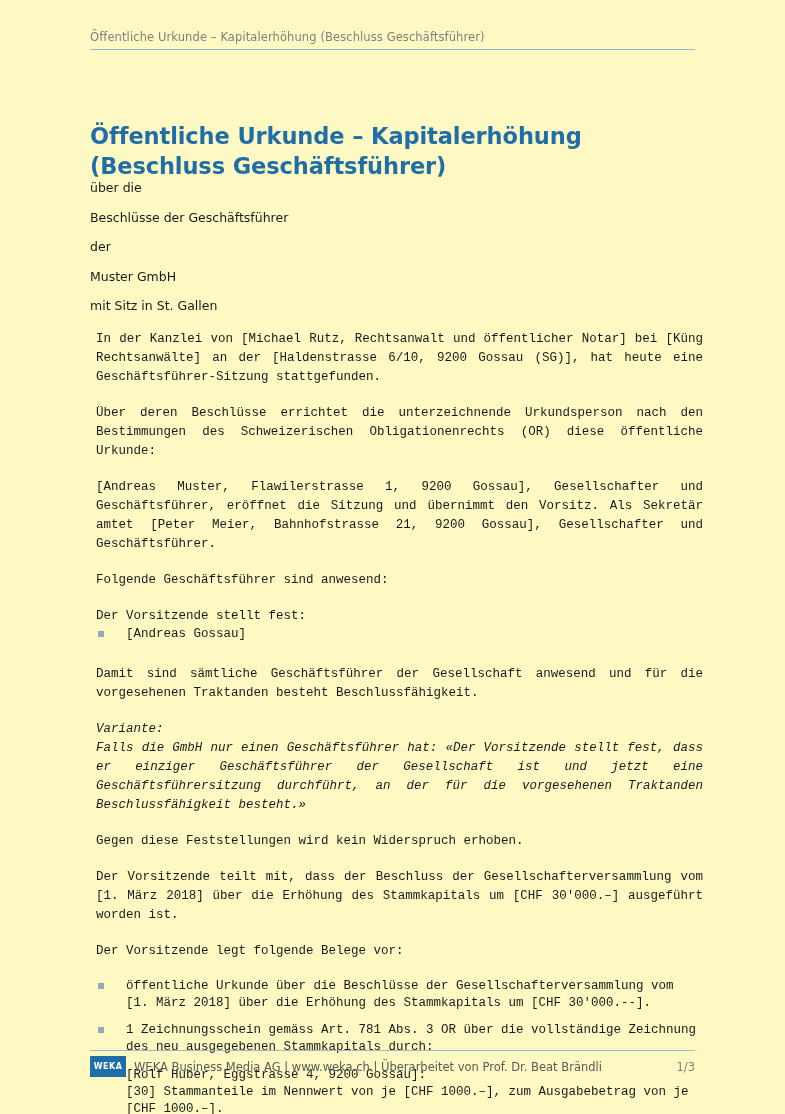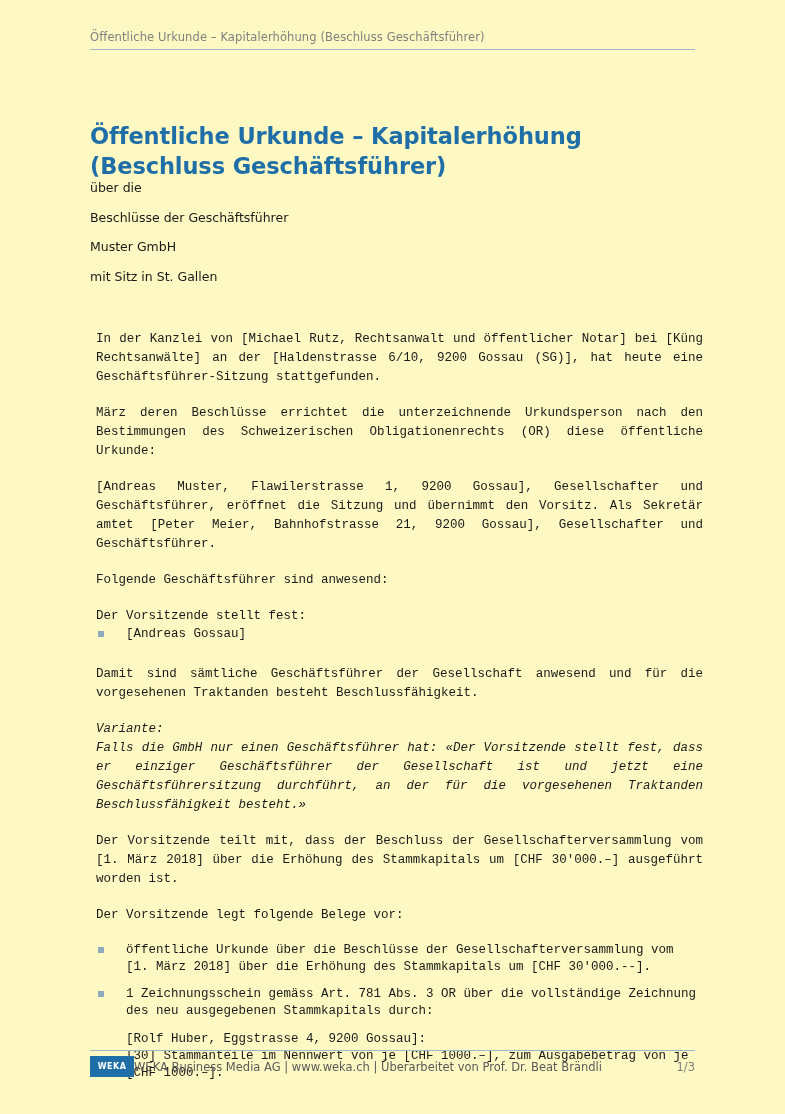--- a/index.html
+++ b/index.html
@@ -129,21 +129,21 @@
     position: absolute;
     left: 90px;
     top: 1056px;
     width: 605px;
     height: 24px;
   }
   .footer .logo {
     position: absolute;
     left: 0;
     top: 0;
-    width: 44px;
+    width: 36px;
     height: 21px;
     background: #1f6ea7;
     color: #ffffff;
     font-size: 8px;
     font-weight: bold;
     letter-spacing: 0.5px;
     display: flex;
     align-items: center;
     justify-content: center;
   }
@@ -168,49 +168,51 @@
 <div class="page">
 
   <div class="doc-header">Öffentliche Urkunde – Kapitalerhöhung (Beschluss Geschäftsführer)</div>
   <div class="doc-header-rule"></div>
 
   <h1 class="title">Öffentliche Urkunde – Kapitalerhöhung (Beschluss Geschäftsführer)</h1>
 
   <div class="intro">
     <p>über die</p>
     <p class="b">Beschlüsse der Geschäftsführer</p>
+    <p>der</p>
     <p class="b">Muster GmbH</p>
     <p>mit Sitz in St. Gallen</p>
   </div>
 
   <div class="body-text">
 
     <p>In der Kanzlei von [Michael Rutz, Rechtsanwalt und öffentlicher Notar] bei [Küng Rechtsanwälte] an der [Haldenstrasse 6/10, 9200 Gossau (SG)], hat heute eine Geschäftsführer-Sitzung stattgefunden.</p>
 
-    <p>März deren Beschlüsse errichtet die unterzeichnende Urkundsperson nach den Bestimmungen des Schweizerischen Obligationenrechts (OR) diese öffentliche Urkunde:</p>
+    <p>Über deren Beschlüsse errichtet die unterzeichnende Urkundsperson nach den Bestimmungen des Schweizerischen Obligationenrechts (OR) diese öffentliche Urkunde:</p>
 
     <p>[Andreas Muster, Flawilerstrasse 1, 9200 Gossau], Gesellschafter und Geschäftsführer, eröffnet die Sitzung und übernimmt den Vorsitz. Als Sekretär amtet [Peter Meier, Bahnhofstrasse 21, 9200 Gossau], Gesellschafter und Geschäftsführer.</p>
 
     <p class="nojust">Folgende Geschäftsführer sind anwesend:</p>
     <p class="nojust tight">Der Vorsitzende stellt fest:</p>
 
     <ul class="bullets">
       <li>
         <span class="sq"></span>
         <span>[Andreas Gossau]</span>
       </li>
     </ul>
 
     <div class="spacer-lg"></div>
 
     <p>Damit sind sämtliche Geschäftsführer der Gesellschaft anwesend und für die vorgesehenen Traktanden besteht Beschlussfähigkeit.</p>
 
     <p class="it nojust tight">Variante:</p>
     <p class="it">Falls die GmbH nur einen Geschäftsführer hat: «Der Vorsitzende stellt fest, dass er einziger Geschäftsführer der Gesellschaft ist und jetzt eine Geschäftsführersitzung durchführt, an der für die vorgesehenen Traktanden Beschlussfähigkeit besteht.»</p>
 
+    <p class="nojust">Gegen diese Feststellungen wird kein Widerspruch erhoben.</p>
 
     <p>Der Vorsitzende teilt mit, dass der Beschluss der Gesellschafterversammlung vom [1. März 2018] über die Erhöhung des Stammkapitals um [CHF 30'000.–] ausgeführt worden ist.</p>
 
     <p class="nojust">Der Vorsitzende legt folgende Belege vor:</p>
 
     <ul class="bullets">
       <li>
         <span class="sq"></span>
         <span>öffentliche Urkunde über die Beschlüsse der Gesellschafterversammlung vom [1. März 2018] über die Erhöhung des Stammkapitals um [CHF 30'000.--].</span>
       </li>

